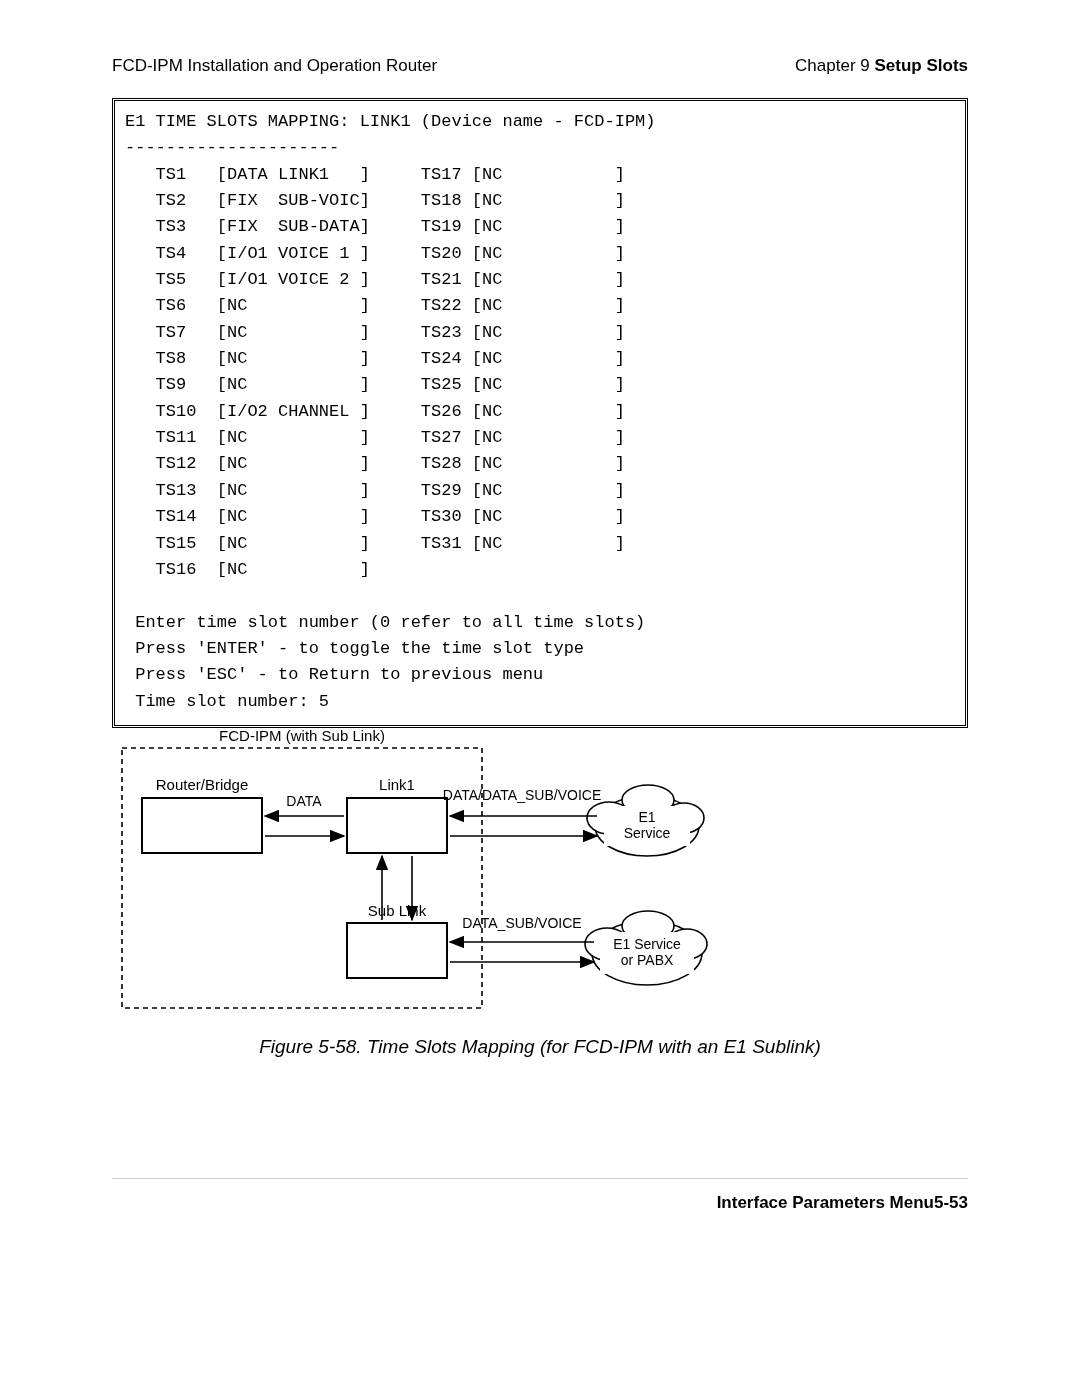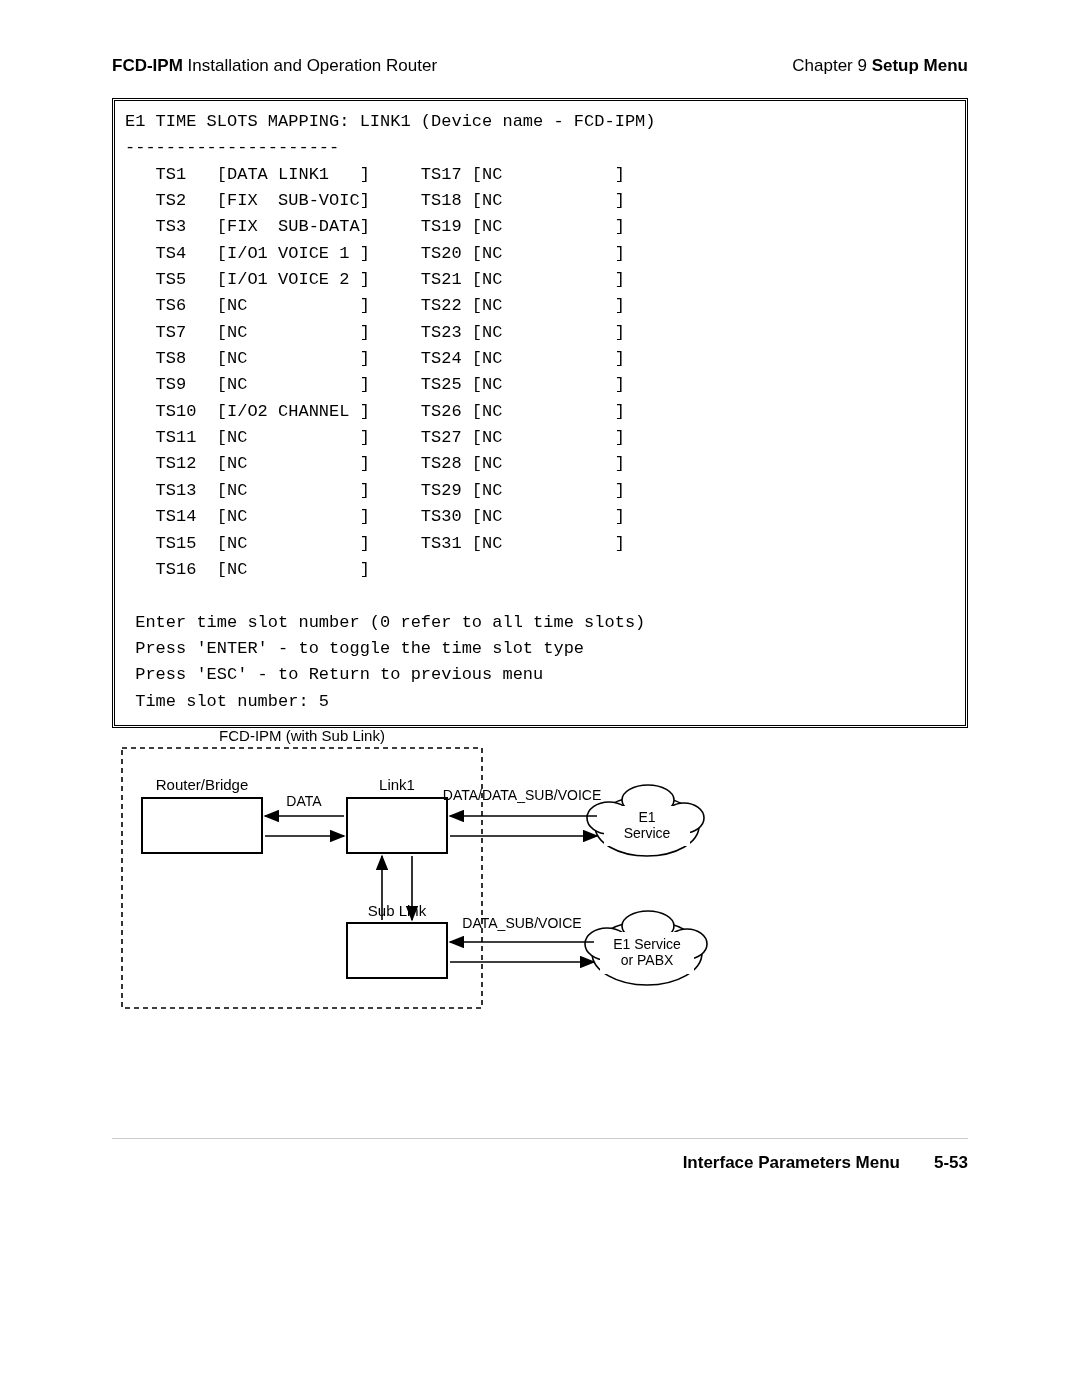--- a/index.html
+++ b/index.html
@@ -14,21 +14,21 @@
     box-sizing: border-box;
     width: 1080px;
     padding: 56px 112px 40px 112px;
   }
   .header-row {
     display: flex;
     justify-content: space-between;
     font-size: 17px;
     margin-bottom: 22px;
   }
-  .header-left b { font-weight: 700; text-align: center; }
+  .header-left b { font-weight: 400; text-align: center; }
   .header-right { font-weight: 400; }
   .header-right b { font-weight: 700; }
   .screen-box {
     border: 3.5px double #000;
     padding: 8px 10px 10px 10px;
     font-family: "Courier New", Courier, monospace;
     font-size: 17px;
     line-height: 1.55;
     white-space: pre;
   }
@@ -48,38 +48,37 @@
     height: 290px;
   }
   .sans { font-family: Arial, "Helvetica Neue", sans-serif; }
   .footer-rule {
     border-top: 1.5px solid #ccc;
     margin-top: 120px;
   }
   .footer-row {
     display: flex;
     justify-content: flex-end;
-    gap: 34px;
     font-size: 17px;
     margin-top: 14px;
   }
   .footer-row .title { font-weight: 700; }
   .footer-row .pageno { font-weight: 700; }
 </style>
 </head>
 <body>
 
 <div class="page">
 
   <div class="header-row">
     <div class="header-left">
       <b>FCD-IPM</b><span> Installation and Operation Router</span>
     </div>
     <div class="header-right">
-      <span>Chapter 9  </span><b>Setup Menu</b>
+      <span>Chapter 9  </span><b>Setup Slots</b>
     </div>
   </div>
 
   <div class="screen-box" id="screen-box">E1 TIME SLOTS MAPPING: LINK1 (Device name - FCD-IPM)
 ---------------------
    TS1   [DATA LINK1   ]     TS17 [NC           ]
    TS2   [FIX  SUB-VOIC]     TS18 [NC           ]
    TS3   [FIX  SUB-DATA]     TS19 [NC           ]
    TS4   [I/O1 VOICE 1 ]     TS20 [NC           ]
    TS5   [I/O1 VOICE 2 ]     TS21 [NC           ]
@@ -151,20 +150,21 @@
         <text class="sans" x="535" y="221" text-anchor="middle" font-size="14">E1 Service</text>
         <text class="sans" x="535" y="237" text-anchor="middle" font-size="14">or PABX</text>
       </g>
 
       <text class="sans" x="410" y="200" text-anchor="middle" font-size="14">DATA_SUB/VOICE</text>
       <line x1="482" y1="214" x2="338" y2="214" stroke="#000" stroke-width="1.6" marker-end="url(#ah)"></line>
       <line x1="338" y1="234" x2="482" y2="234" stroke="#000" stroke-width="1.6" marker-end="url(#ah)"></line>
     </svg>
   </div>
 
+  <div class="fig-caption">Figure 5-58.  Time Slots Mapping (for FCD-IPM with an E1 Sublink)</div>
 
   <div class="footer-rule"></div>
   <div class="footer-row">
     <span class="title">Interface Parameters Menu</span>
     <span class="pageno">5-53</span>
   </div>
 
 </div>
 
 </body></html>

